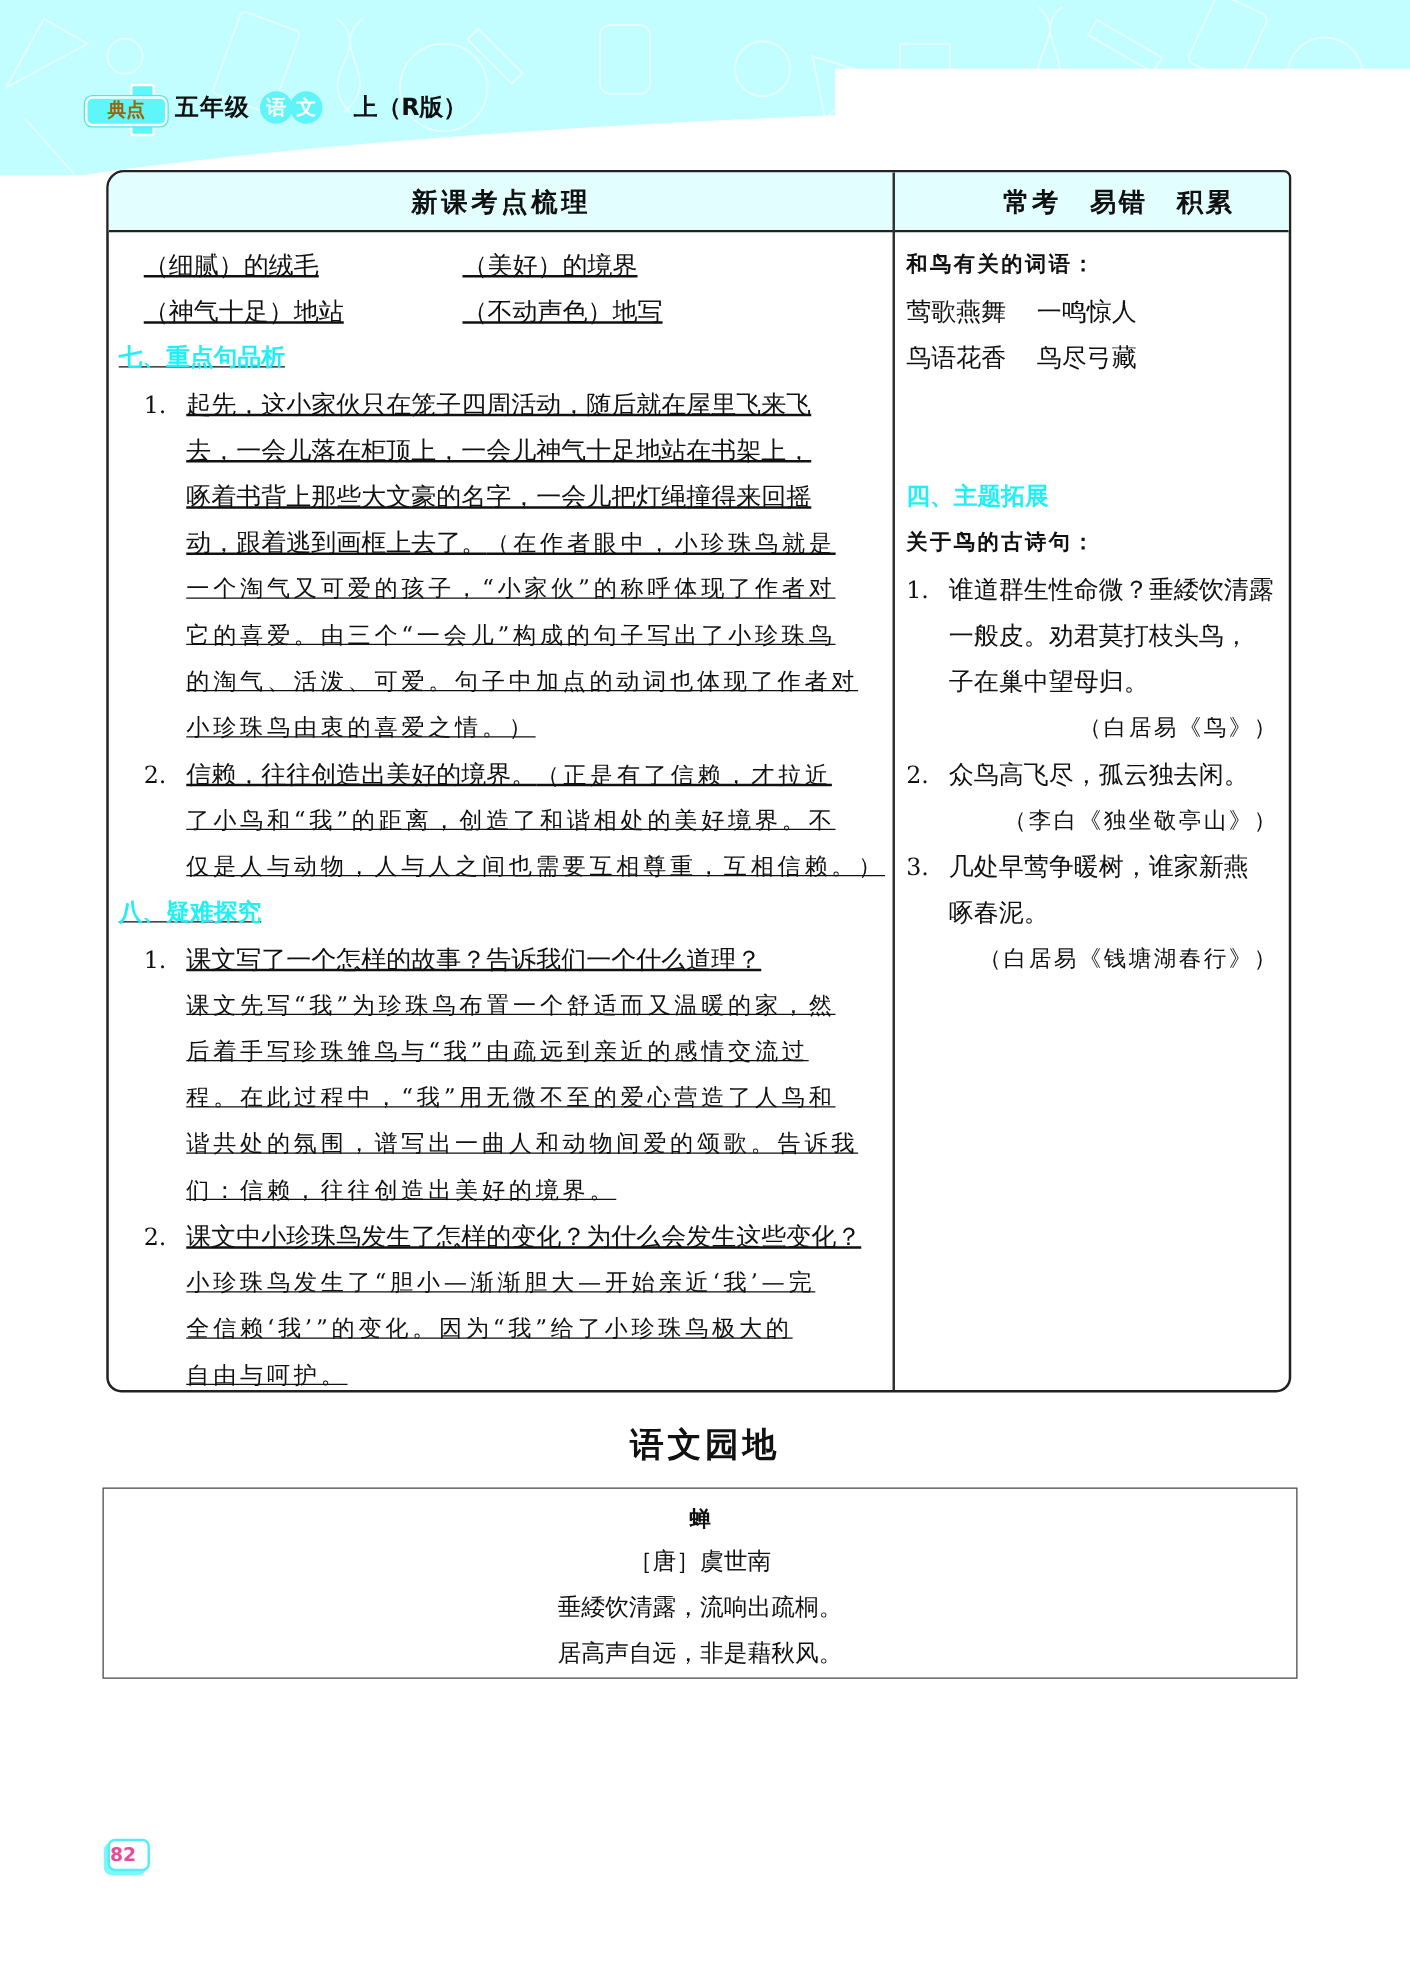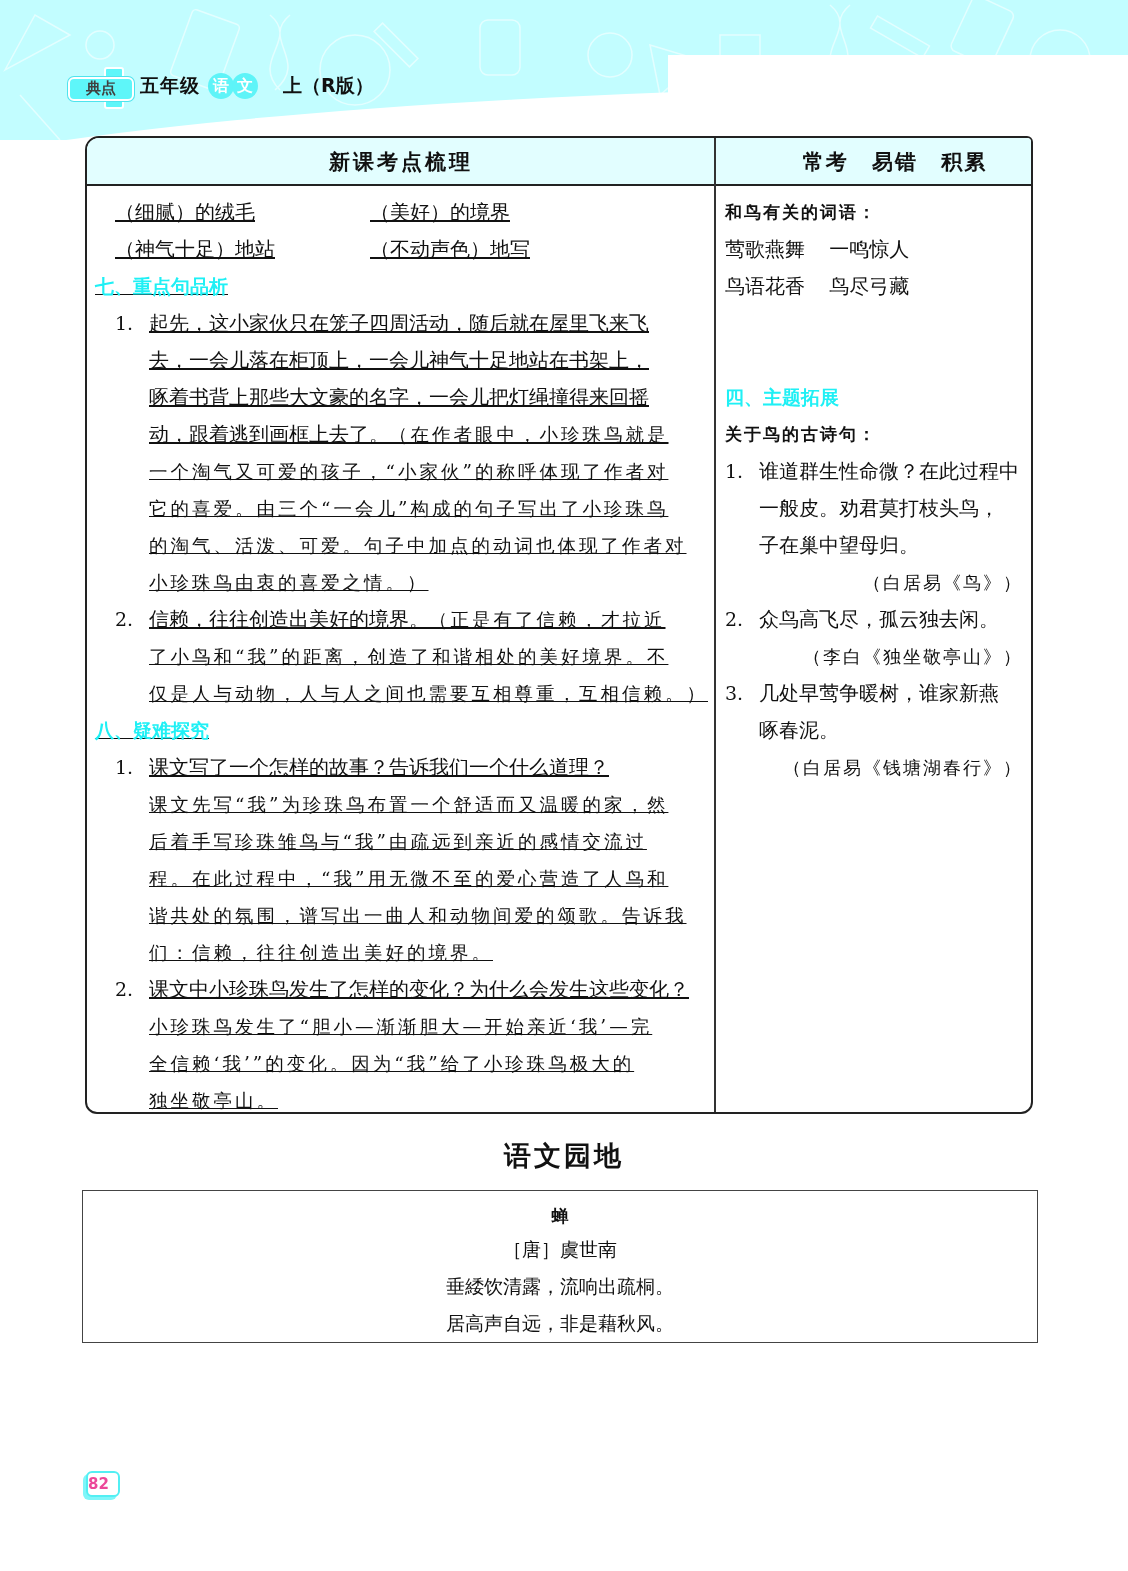--- a/index.html
+++ b/index.html
@@ -24,21 +24,21 @@
     position: absolute; left: 66px; top: 66px; height: 40px;
     display: flex; align-items: center; gap: 8px;
     font-family: "DejaVu Sans", "Liberation Sans", sans-serif;
   }
   .logo {
     width: 66px; height: 38px; position: relative;
   }
   .logo-block {
     position: absolute; left: 2px; top: 10px; width: 62px; height: 20px;
     background: #5ef6f9; border: 2px solid #fff; border-radius: 6px;
-    color: #404040; font-weight: bold; font-size: 15px; line-height: 18px; text-align: center;
+    color: #a16207; font-weight: bold; font-size: 15px; line-height: 18px; text-align: center;
     box-shadow: 0 0 0 1px #4ee4ee;
   }
   .logo-cross {
     position: absolute; left: 38px; top: 0; width: 16px; height: 38px;
     background: #5ef6f9; border: 2px solid #fff; border-radius: 3px;
   }
   .grade-text { font-size: 19px; font-weight: bold; color: #111; letter-spacing: 1px; }
   .subject-badges { display: flex; }
   .subject-badge {
     width: 26px; height: 26px; border-radius: 50%; background: #5ef4f8;
@@ -185,33 +185,33 @@
     <div class="line indent2 note">课文先写“我”为珍珠鸟布置一个舒适而又温暖的家，然</div>
     <div class="line indent2 note">后着手写珍珠雏鸟与“我”由疏远到亲近的感情交流过</div>
     <div class="line indent2 note">程。在此过程中，“我”用无微不至的爱心营造了人鸟和</div>
     <div class="line indent2 note">谐共处的氛围，谱写出一曲人和动物间爱的颂歌。告诉我</div>
     <div class="line indent2 note">们：信赖，往往创造出美好的境界。</div>
     <div class="line indent1">
       <span class="num">2.</span><span>课文中小珍珠鸟发生了怎样的变化？为什么会发生这些变化？</span>
     </div>
     <div class="line indent2 note">小珍珠鸟发生了“胆小—渐渐胆大—开始亲近‘我’—完</div>
     <div class="line indent2 note">全信赖‘我’”的变化。因为“我”给了小珍珠鸟极大的</div>
-    <div class="line indent2 note">独坐敬亭山。</div>
+    <div class="line indent2 note">自由与呵护。</div>
   </div>
 
   <div class="right-col">
     <div class="sub-title">和鸟有关的词语：</div>
     <div class="right-words">莺歌燕舞  一鸣惊人</div>
     <div class="right-words">鸟语花香  鸟尽弓藏</div>
     <div style="height:74px"></div>
 
     <div class="sec-title">四、主题拓展</div>
     <div class="sub-title">关于鸟的古诗句：</div>
 
-    <div class="poem-line"><span class="num">1.</span><span>谁道群生性命微？在此过程中</span></div>
+    <div class="poem-line"><span class="num">1.</span><span>谁道群生性命微？垂緌饮清露</span></div>
     <div class="poem-line" style="padding-left:34px">一般皮。劝君莫打枝头鸟，</div>
     <div class="poem-line" style="padding-left:34px">子在巢中望母归。</div>
     <div class="cite">（白居易《鸟》）</div>
 
     <div class="poem-line"><span class="num">2.</span><span>众鸟高飞尽，孤云独去闲。</span></div>
     <div class="cite">（李白《独坐敬亭山》）</div>
 
     <div class="poem-line"><span class="num">3.</span><span>几处早莺争暖树，谁家新燕</span></div>
     <div class="poem-line" style="padding-left:34px">啄春泥。</div>
     <div class="cite">（白居易《钱塘湖春行》）</div>

